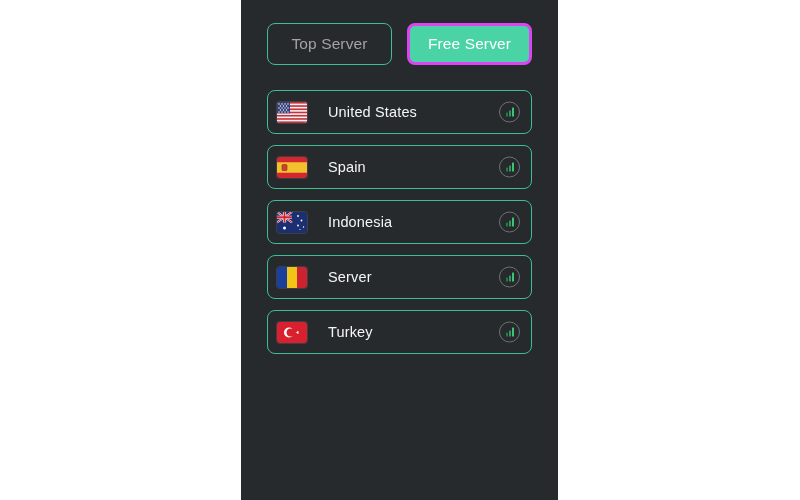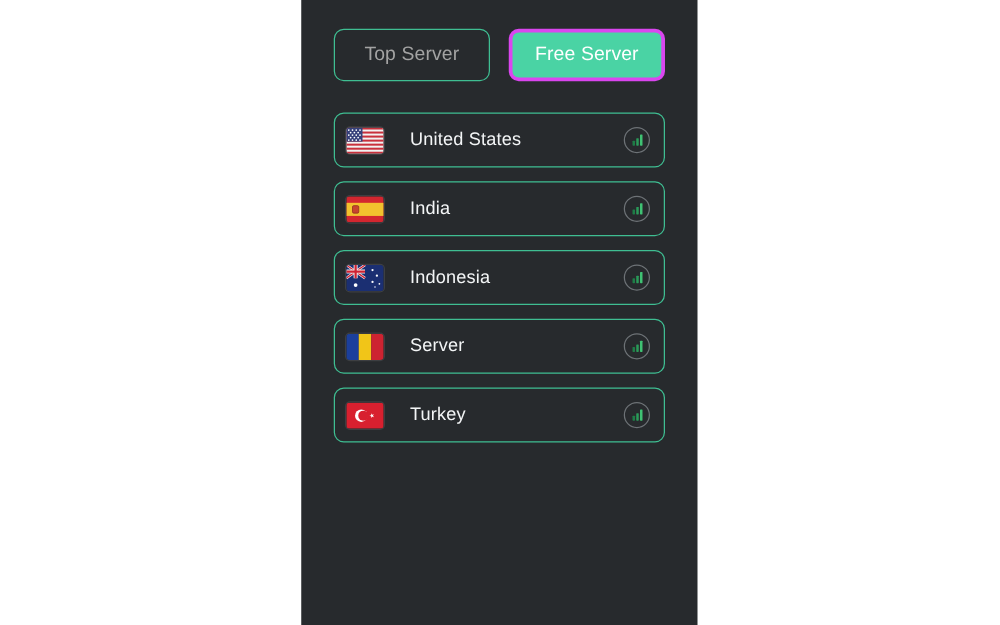--- a/index.html
+++ b/index.html
@@ -201,21 +201,21 @@
 
 
       <div class="row">
         <div class="flag">
           <svg viewBox="0 0 30 21">
             <rect width="30" height="21" fill="#d3262f"></rect>
             <rect y="5.25" width="30" height="10.5" fill="#f2c12e"></rect>
             <rect x="5" y="7.5" width="5" height="6" rx="1" fill="#c8432f" stroke="#8d2a1e" stroke-width=".6"></rect>
           </svg>
         </div>
-        <div class="row-label">India</div>
+        <div class="row-label">Spain</div>
         <div class="signal">
             <i></i>
             <i></i>
             <i></i>
           </div>
       </div>
 
       <div class="row">
         <div class="flag">
           <svg viewBox="0 0 30 21">

